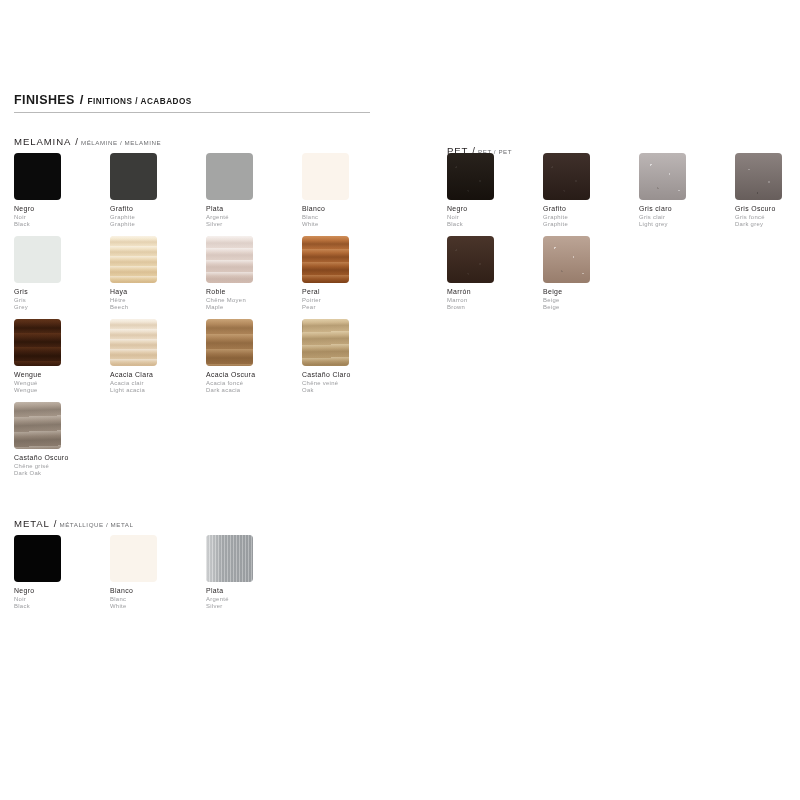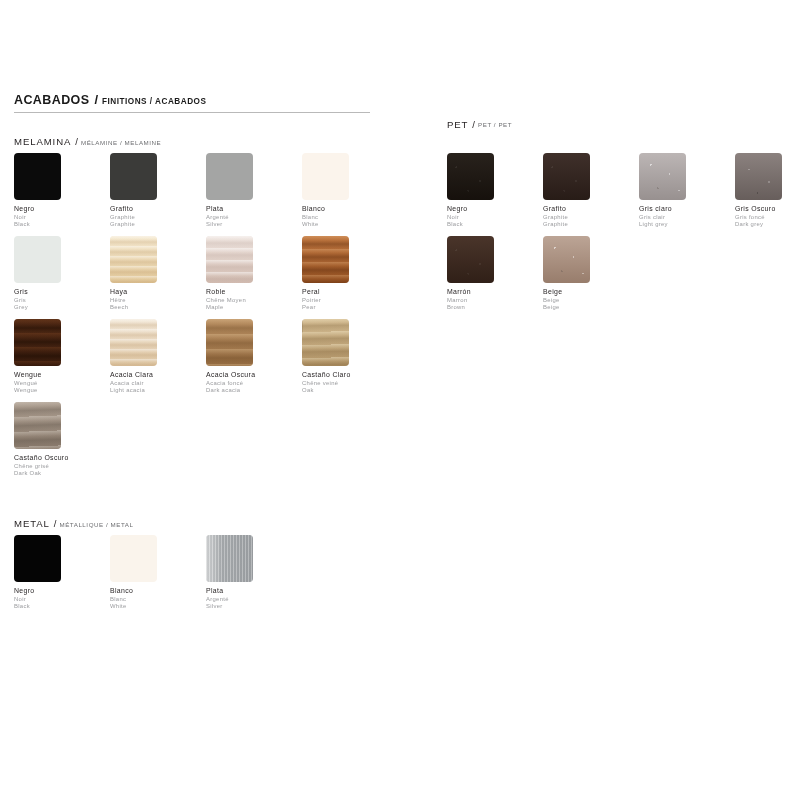--- a/index.html
+++ b/index.html
@@ -115,21 +115,21 @@
     letter-spacing: 0.3px;
     white-space: nowrap;
   }
 </style>
 </head>
 <body>
 
 <div class="page">
 
   <div class="main-heading">
-    <span class="es">ACABADOS</span>
+    <span class="es">FINISHES</span>
     <span class="slash">/</span>
     <span class="alt">FINITIONS / ACABADOS</span>
   </div>
   <div class="main-rule"></div>
 
   <div id="sections-root">
       <div class="section-heading" style="left: 14px; top: 136px;">
         <span class="es">MELAMINA</span>
         <span class="slash">/</span>
         <span class="alt">MÉLAMINE / MELAMINE</span>
@@ -257,21 +257,21 @@
       <div class="swatch" style="left: 14px; top: 402px;">
         <div class="chip" style="background-color: rgb(155, 139, 124);">
           <div class="grain" style="background-image: repeating-linear-gradient(178deg, rgba(235, 228, 218, 0.34) 0px, rgba(0, 0, 0, 0) 5px, rgba(70, 60, 50, 0.25) 9px, rgba(0, 0, 0, 0) 15px), linear-gradient(rgba(215, 205, 195, 0.3), rgba(85, 72, 60, 0.28));"></div>
         </div>
         <div class="labels">
           <div class="name">Castaño Oscuro</div>
           <div class="fr">Chêne grisé</div>
           <div class="en">Dark Oak</div>
         </div>
       </div>
-      <div class="section-heading" style="left: 447px; top: 119px; align-items: center;">
+      <div class="section-heading" style="left: 447px; top: 145px;">
         <span class="es">PET</span>
         <span class="slash">/</span>
         <span class="alt">PET / PET</span>
       </div>
       <div class="swatch" style="left: 447px; top: 153px;">
         <div class="chip" style="background-color: rgb(29, 22, 16);">
           <div class="grain" style="background-image: radial-gradient(circle at 20% 30%, rgba(255, 255, 255, 0.07) 0px, rgba(255, 255, 255, 0.07) 1px, rgba(0, 0, 0, 0) 1px), radial-gradient(circle at 70% 60%, rgba(255, 255, 255, 0.06) 0px, rgba(255, 255, 255, 0.06) 1px, rgba(0, 0, 0, 0) 1px), radial-gradient(circle at 45% 80%, rgba(255, 255, 255, 0.05) 0px, rgba(255, 255, 255, 0.05) 1px, rgba(0, 0, 0, 0) 1px), linear-gradient(rgba(255, 255, 255, 0.05), rgba(0, 0, 0, 0.25));"></div>
         </div>
         <div class="labels">
           <div class="name">Negro</div>

